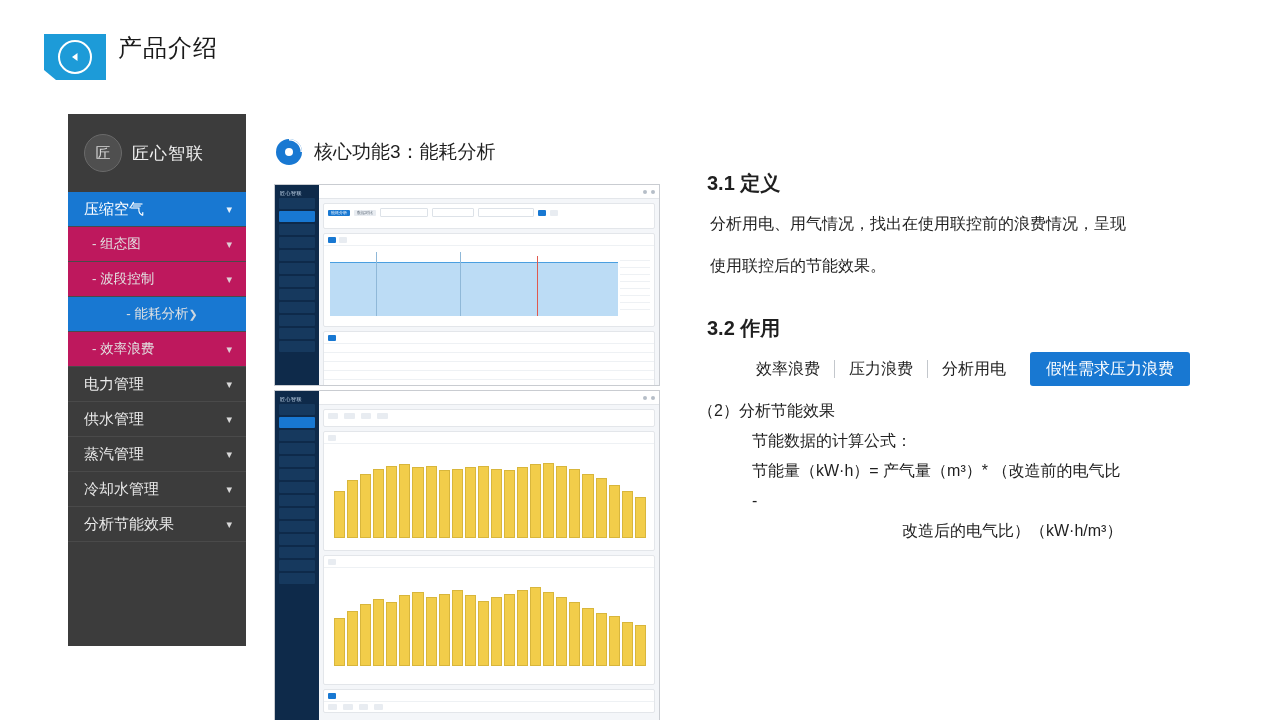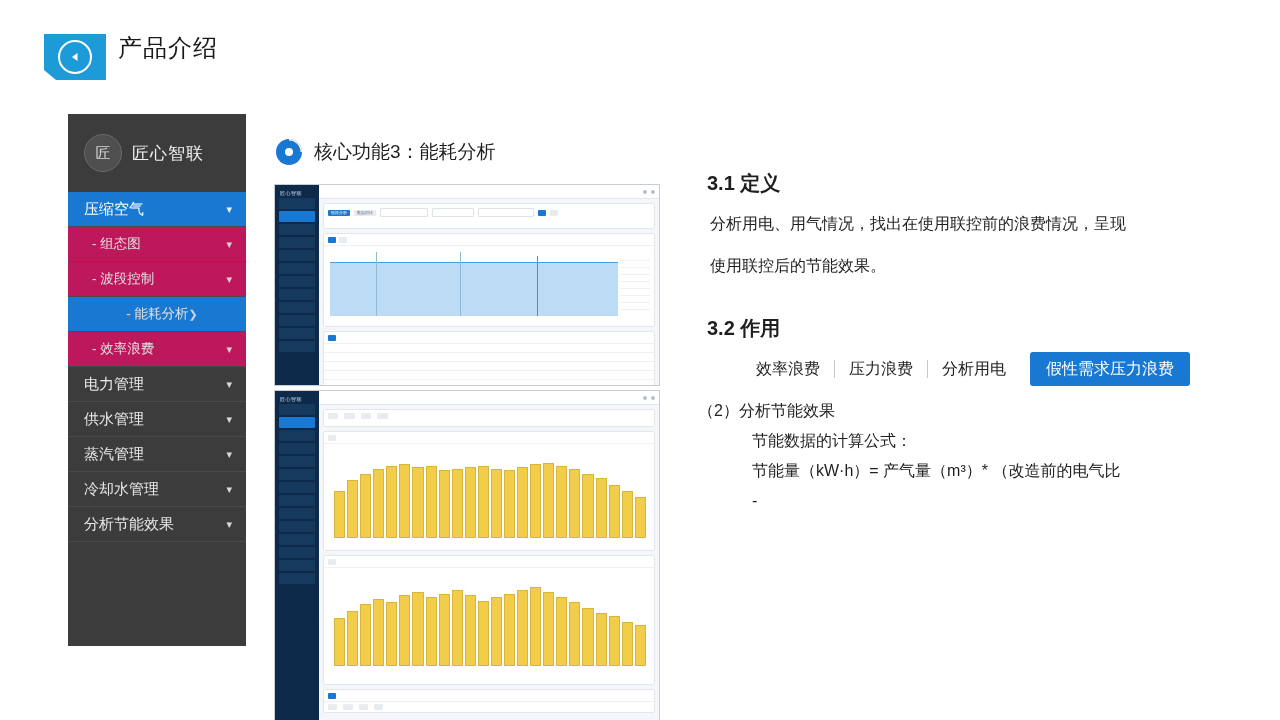--- a/index.html
+++ b/index.html
@@ -569,13 +569,14 @@
     <span class="chip">分析用电</span>
     <span class="chip highlight">假性需求压力浪费</span>
   </div>
 
   <div class="gap-sm"></div>
 
   <div class="li">（2）分析节能效果</div>
   <div class="li indent2">节能数据的计算公式：</div>
   <div class="li indent3">节能量（kW·h）= 产气量（m³）* （改造前的电气比</div>
   <div class="li indent3">-</div>
+  <div class="li indent4">改造后的电气比）（kW·h/m³）</div>
 </div>
 
 </body></html>

